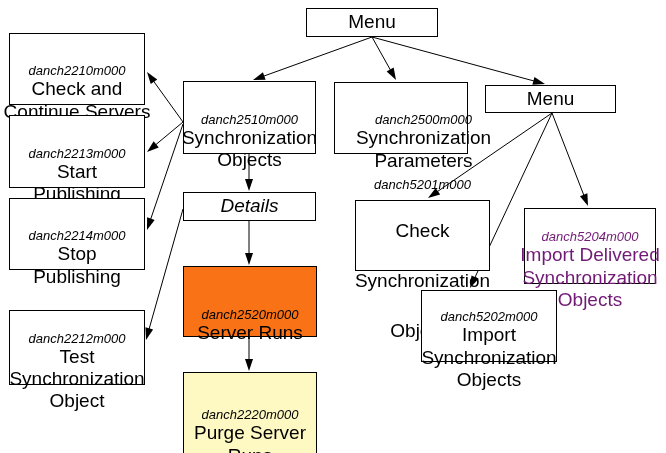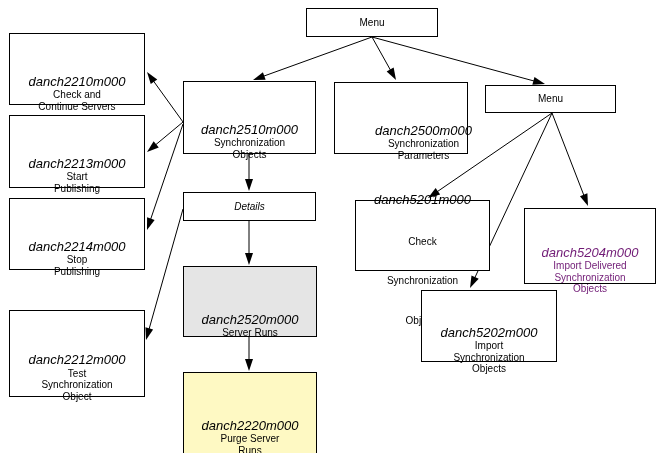--- a/index.html
+++ b/index.html
@@ -40,21 +40,21 @@
     padding: 1px 2px;
   }
   .node .code {
     font-style: italic;
     font-size: 13px;
     white-space: nowrap;
     margin-top: 48px;
   }
   .node .label-line {
     font-style: normal;
-    font-size: 10px;
+    font-size: 19px;
     white-space: nowrap;
   }
   .node.italic-only .label-line {
     font-style: italic;
   }
   .node.plain .label-line {
     font-style: normal;
   }
 </style>
 </head>
@@ -127,35 +127,35 @@
       <div class="node" style="left: 9px; top: 115px; width: 136px; height: 73px; border-color: rgb(0, 0, 0); background: rgb(255, 255, 255); color: rgb(0, 0, 0);">
         <div class="code">danch2213m000</div>
         <div class="label-line">Start</div>
         <div class="label-line">Publishing</div>
       </div>
       <div class="node" style="left: 9px; top: 198px; width: 136px; height: 72px; border-color: rgb(0, 0, 0); background: rgb(255, 255, 255); color: rgb(0, 0, 0);">
         <div class="code">danch2214m000</div>
         <div class="label-line">Stop</div>
         <div class="label-line">Publishing</div>
       </div>
-      <div class="node" style="left: 9px; top: 310px; width: 136px; height: 87px; border-color: rgb(0, 0, 0); background: rgb(255, 255, 255); color: rgb(0, 0, 0);">
+      <div class="node" style="left: 9px; top: 310px; width: 136px; height: 75px; border-color: rgb(0, 0, 0); background: rgb(255, 255, 255); color: rgb(0, 0, 0);">
         <div class="code">danch2212m000</div>
         <div class="label-line">Test</div>
         <div class="label-line">Synchronization</div>
         <div class="label-line">Object</div>
       </div>
       <div class="node" style="left: 183px; top: 81px; width: 133px; height: 73px; border-color: rgb(0, 0, 0); background: rgb(255, 255, 255); color: rgb(0, 0, 0);">
         <div class="code">danch2510m000</div>
         <div class="label-line">Synchronization</div>
         <div class="label-line">Objects</div>
       </div>
       <div class="node italic-only" style="left: 183px; top: 192px; width: 133px; height: 29px; border-color: rgb(0, 0, 0); background: rgb(255, 255, 255); color: rgb(0, 0, 0); align-items: center;">
         <div class="label-line">Details</div>
       </div>
-      <div class="node" style="left: 183px; top: 266px; width: 134px; height: 71px; border-color: rgb(0, 0, 0); background: #e5e5e5; color: rgb(0, 0, 0);">
+      <div class="node" style="left: 183px; top: 266px; width: 134px; height: 71px; border-color: rgb(0, 0, 0); background: #f97316; color: rgb(0, 0, 0);">
         <div class="code">danch2520m000</div>
         <div class="label-line">Server Runs</div>
       </div>
       <div class="node" style="left: 183px; top: 372px; width: 134px; height: 82px; border-color: rgb(0, 0, 0); background: #fef9c3; color: rgb(0, 0, 0);">
         <div class="code">danch2220m000</div>
         <div class="label-line">Purge Server</div>
         <div class="label-line">Runs</div>
       </div>
       <div class="node" style="left: 334px; top: 82px; width: 134px; height: 72px; border-color: rgb(0, 0, 0); background: rgb(255, 255, 255); color: rgb(0, 0, 0); padding-left: 47px;">
         <div class="code">danch2500m000</div>

